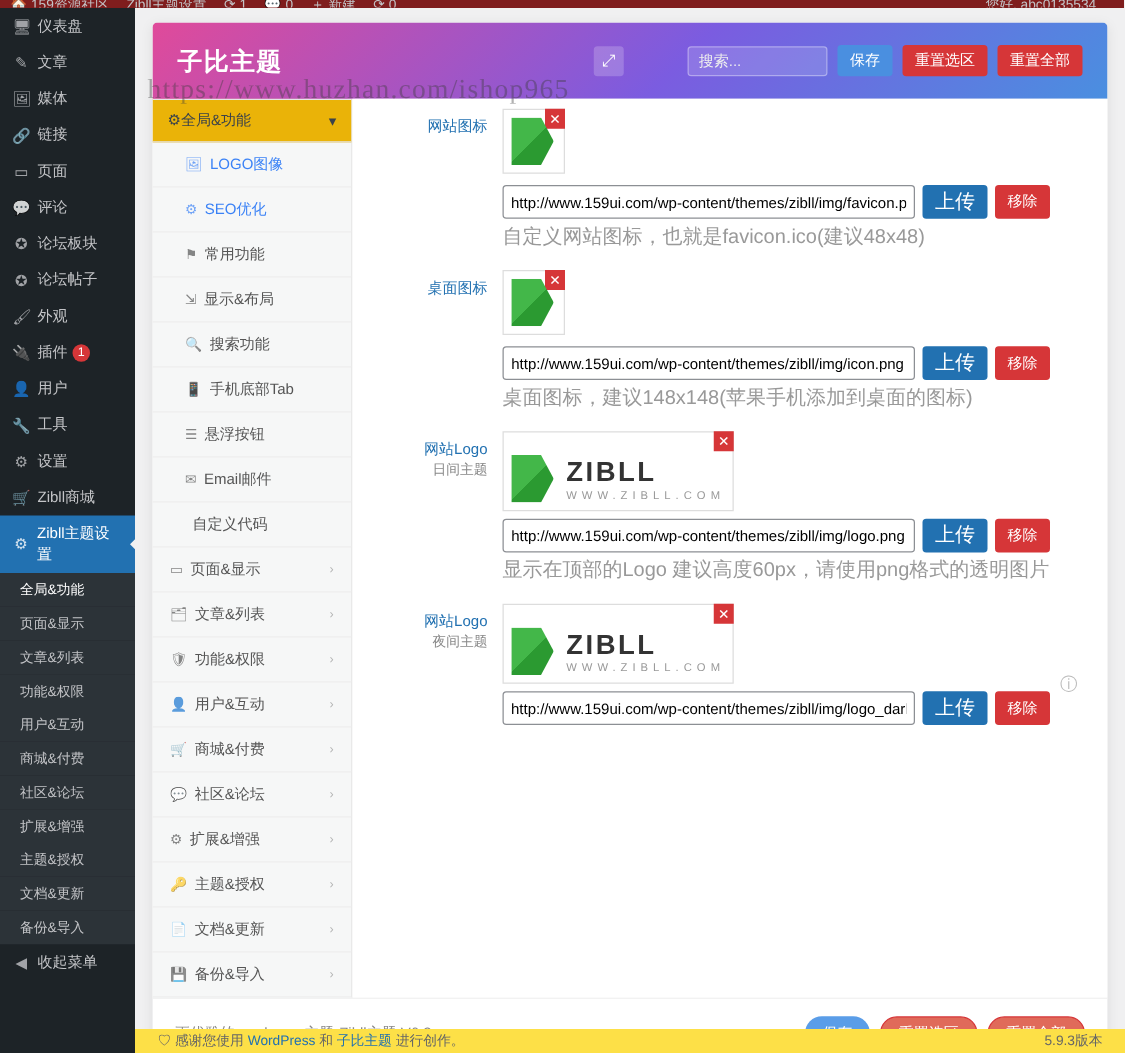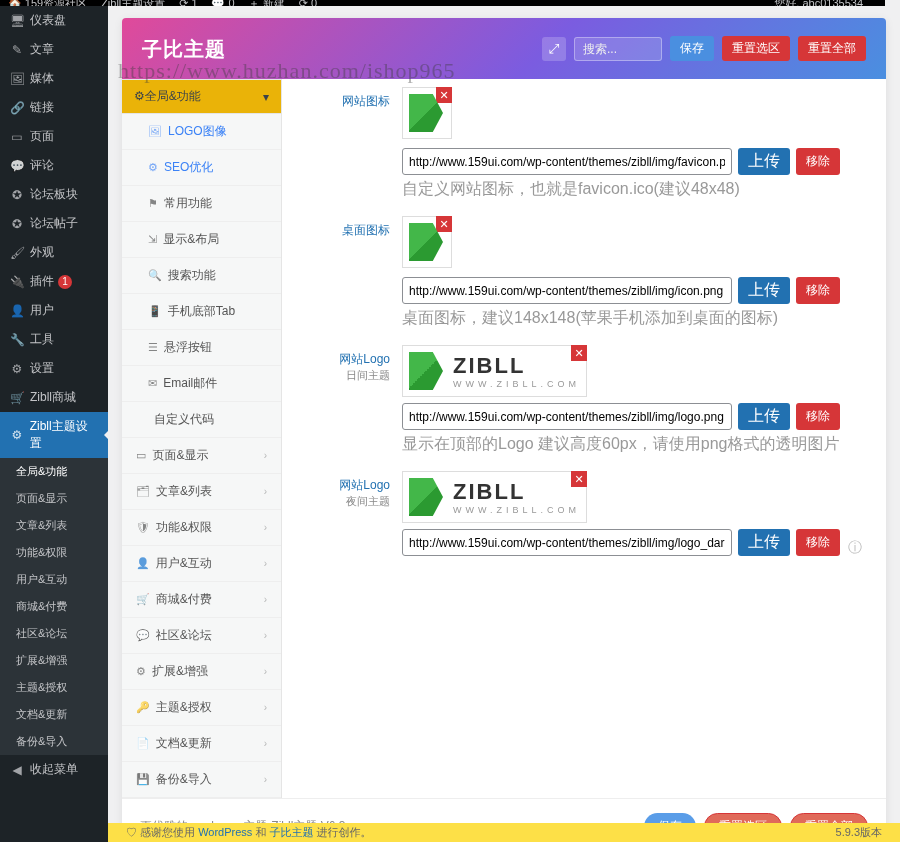--- a/index.html
+++ b/index.html
@@ -1,19 +1,19 @@
 <!DOCTYPE html>
 <html><head>
 <meta charset="utf-8">
 <style>
 * { margin: 0; padding: 0; box-sizing: border-box; font-family: -apple-system, "Helvetica Neue", Arial, sans-serif; }
 body { background: #f0f0f1; color: #3c434a; font-size: 13px; width: 900px; height: 842px; overflow: hidden; }
 
 
-.admin-bar { position: fixed; top: 0; left: 0; right: 15px; height: 6px; background: #000000; display: flex; align-items: center; padding: 0 8px; color: #c3c4c7; font-size: 11px; overflow: hidden; }
+.admin-bar { position: fixed; top: 0; left: 0; right: 1px; height: 6px; background: #7f1d1d; display: flex; align-items: center; padding: 0 8px; color: #c3c4c7; font-size: 11px; overflow: hidden; }
 .admin-bar .ab-item { margin-right: 14px; }
 .admin-bar .right { margin-left: auto; }
 
 
 .wp-sidebar { position: fixed; top: 6px; left: 0; bottom: 0; width: 108px; background: #1d2327; color: #c3c4c7; overflow-y: auto; }
 .wp-sidebar::-webkit-scrollbar { width: 0; }
 .wp-sidebar ul { list-style: none; }
 .wp-sidebar li { display: flex; align-items: center; padding: 6px 10px; font-size: 12px; cursor: pointer; }
 .wp-sidebar li .ic { width: 14px; margin-right: 6px; text-align: center; font-size: 12px; opacity: .8; }
 .wp-sidebar li.current { background: #2271b1; color: #fff; position: relative; }
@@ -23,21 +23,21 @@
 .badge-count { display: inline-block; background: #d63638; color: #fff; border-radius: 9px; min-width: 14px; height: 14px; line-height: 14px; font-size: 10px; text-align: center; margin-left: 4px; padding: 0 3px; }
 
 
 .wrap { margin-left: 108px; margin-top: 6px; padding: 12px 14px 40px; }
 
 
 .panel { border-radius: 4px; overflow: hidden; box-shadow: 0 2px 10px rgba(0,0,0,.08); }
 .panel-header { background: linear-gradient(135deg, #e04a9a 0%, #7b5ce0 55%, #4a8fe0 100%); color: #fff; padding: 18px 20px 16px; display: flex; align-items: flex-start; position: relative; }
 .panel-header h2 { font-size: 20px; font-weight: 600; letter-spacing: 1px; }
 .panel-header .actions { total: 0; margin-left: auto; display: flex; gap: 8px; align-items: center; }
-.panel-header .search { background: rgba(255,255,255,.15); border: 1px solid rgba(255,255,255,.35); border-radius: 3px; padding: 4px 8px; color: #fff; width: 88px; font-size: 12px; }
+.panel-header .search { background: rgba(255,255,255,.15); border: 1px solid rgba(255,255,255,.35); border-radius: 3px; padding: 4px 8px; color: #fff; width: 112px; font-size: 12px; margin-left: 43px; }
 .panel-header .search::placeholder { color: #eee; }
 .btn { border: none; border-radius: 3px; padding: 4px 10px; font-size: 12px; cursor: pointer; color: #fff; }
 .btn-save { background: #4a8fe0; }
 .btn-reset-sec { background: #d63638; }
 .btn-reset-all { background: #d63638; }
 .mini-btn { background: rgba(255,255,255,.2); border: none; color: #fff; border-radius: 3px; width: 24px; height: 24px; cursor: pointer; display: flex; align-items: center; justify-content: center; }
 
 .watermark { position: absolute; top: 58px; left: 118px; font-size: 22px; color: rgba(60,60,60,.4); z-index: 30; pointer-events: none; font-family: Georgia, serif; letter-spacing: 1px; }
 
 
@@ -52,21 +52,21 @@
 
 
 .fields { flex: 1; background: #fff; padding: 0; }
 .field-row { display: flex; padding: 8px 0; }
 .field-label { width: 120px; text-align: right; padding: 6px 12px 0 0; font-size: 12px; color: #2271b1; }
 .field-label .hint { display: block; color: #888; font-size: 11px; }
 .field-body { flex: 1; padding-right: 20px; }
 .preview { position: relative; display: inline-block; border: 1px solid #ddd; padding: 6px; min-width: 50px; min-height: 50px; background: #fff; }
 .preview .remove { position: absolute; top: -1px; right: -1px; width: 16px; height: 16px; background: #d63638; color: #fff; font-size: 11px; display: flex; align-items: center; justify-content: center; cursor: pointer; }
 .logo-shape { width: 34px; height: 38px; background: linear-gradient(135deg, #43b749 50%, #2b9a31 50%); clip-path: polygon(0 0, 70% 0, 100% 50%, 70% 100%, 0 100%); }
-.logo-wide { display: flex; align-items: center; gap: 10px; }
+.logo-wide { display: flex; align-items: center; gap: 10px; margin-top: 12px; }
 .logo-text { font-size: 22px; font-weight: 700; letter-spacing: 2px; color: #333; }
 .logo-text span { display: block; font-size: 9px; letter-spacing: 4px; color: #999; font-weight: 400; }
 .url-row { display: flex; gap: 6px; margin-top: 6px; }
 .url-row input { flex: 1; border: 1px solid #8c8f94; border-radius: 3px; padding: 3px 6px; font-size: 12px; max-width: 330px; }
 .btn-upload { background: #2271b1; color: #fff; border: none; border-radius: 3px; padding: 3px 10px; font-size: 16px; cursor: pointer; }
 .btn-remove { background: #d63638; color: #fff; border: none; border-radius: 3px; padding: 3px 10px; font-size: 12px; cursor: pointer; }
 .help { color: #999; font-size: 16px; margin-top: 4px; }
 
 
 .panel-footer { background: #fff; border-top: 1px solid #eee; display: flex; padding: 14px 18px; align-items: center; }

